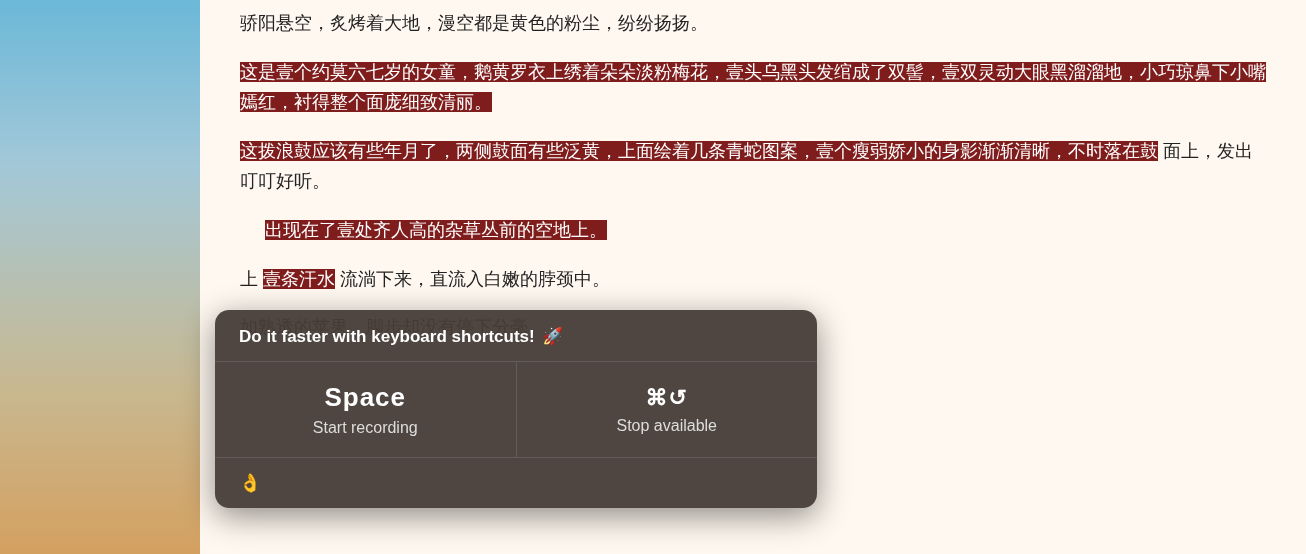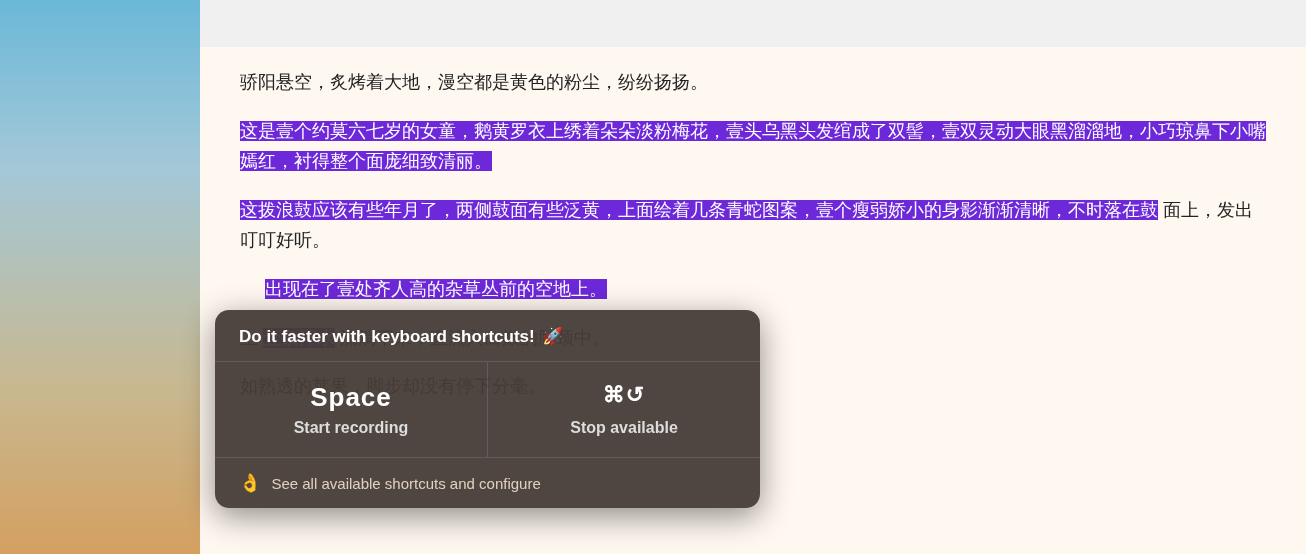--- a/index.html
+++ b/index.html
@@ -13,44 +13,43 @@
       position: relative;
     }
 
     .content-area {
       position: absolute;
       top: 0;
       left: 200px;
       right: 0;
       bottom: 0;
       background: #fff8f0;
-      padding: 20px 40px;
+      padding: 8px 40px;
       overflow: hidden;
-      margin-top: 47px;
     }
 
     .text-block {
       margin-bottom: 18px;
       font-size: 18px;
       line-height: 1.7;
       color: #222;
     }
 
     .highlighted {
-      background-color: #6d28d9;
+      background-color: #7f1d1d;
       color: #fff;
       display: inline;
     }
 
     
     .shortcut-popup {
       position: absolute;
       left: 215px;
       top: 310px;
-      width: 545px;
+      width: 602px;
       background: rgba(70, 60, 55, 0.95);
       border-radius: 14px;
       padding: 0;
       overflow: hidden;
       box-shadow: 0 8px 32px rgba(0,0,0,0.45);
       z-index: 100;
     }
 
     .popup-header {
       padding: 16px 24px 14px 24px;
@@ -66,41 +65,41 @@
       display: flex;
       border-top: 1px solid rgba(255,255,255,0.12);
       border-bottom: 1px solid rgba(255,255,255,0.12);
     }
 
     .shortcut-item {
       flex: 1;
       display: flex;
       flex-direction: column;
       align-items: center;
-      justify-content: space-between;
+      justify-content: center;
       padding: 20px 16px;
       color: #fff;
     }
 
     .shortcut-item:first-child {
       border-right: 1px solid rgba(255,255,255,0.12);
     }
 
     .shortcut-key {
       font-size: 26px;
       font-weight: 700;
       color: #fff;
       margin-bottom: 6px;
       letter-spacing: 1px;
     }
 
     .shortcut-label {
       font-size: 16px;
       color: #ddd;
-      font-weight: 700;
+      font-weight: 400;
     }
 
     .cmd-symbol {
       font-size: 22px;
       font-weight: 700;
     }
 
     .popup-footer {
       padding: 14px 24px;
       display: flex;
@@ -178,16 +177,15 @@
 
     <div class="shortcut-item">
       <div class="shortcut-key cmd-symbol">⌘↺</div>
       <div class="shortcut-label">Stop available</div>
     </div>
 
   </div>
 
   <div class="popup-footer">
     <span class="popup-footer-icon">👌</span>
-    <span>See all available shortcuts and configure</span>
   </div>
 
 </div>
 
 </body></html>

